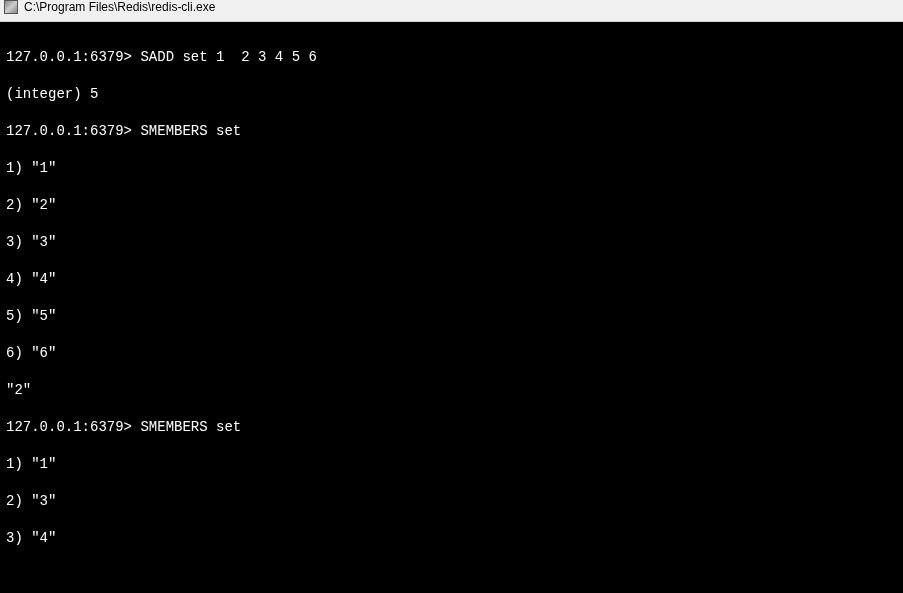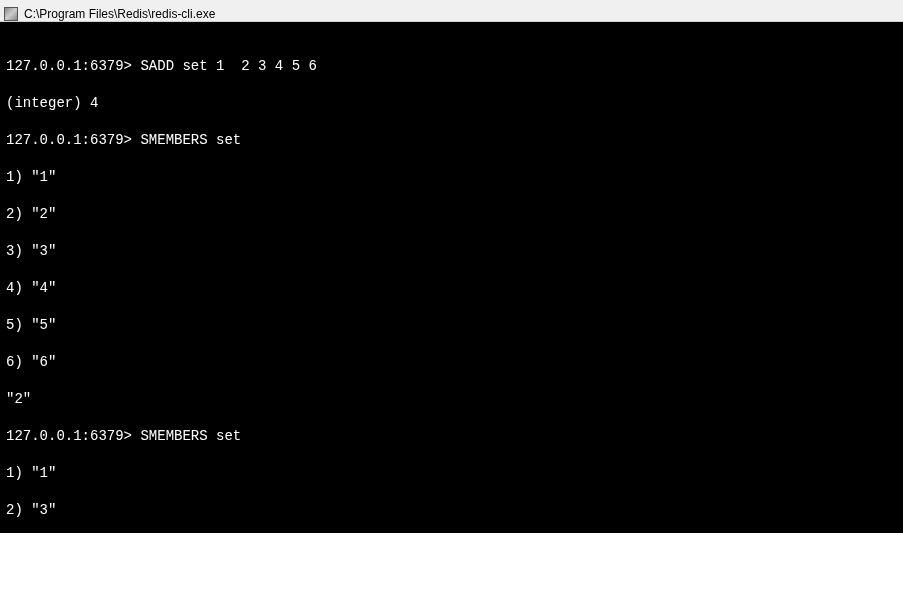--- a/index.html
+++ b/index.html
@@ -12,61 +12,61 @@
       height: 593px;
       background: #ffffff;
       font-family: Consolas, "Courier New", monospace;
       overflow: hidden;
     }
     .title-bar {
       height: 22px;
       background: #f0f0f0;
       border-bottom: 1px solid #d0d0d0;
       display: flex;
-      align-items: flex-end;
+      align-items: flex-start;
       padding-left: 4px;
       font-family: "Segoe UI", Tahoma, sans-serif;
       font-size: 12px;
       color: #000;
     }
     .title-icon {
       width: 14px;
       height: 14px;
       background: linear-gradient(135deg, #888 0%, #ccc 50%, #888 100%);
       border: 1px solid #555;
       margin-right: 6px;
       display: inline-block;
     }
     .console {
       width: 100%;
-      height: 511px;
+      height: 571px;
       background: #000000;
       color: #ffffff;
-      padding: 16px 6px;
+      padding: 7px 6px;
       font-size: 14px;
       line-height: 18.5px;
       white-space: pre;
       overflow: hidden;
       font-family: Consolas, "Courier New", monospace;
     }
     .line {
       display: block;
     }
   </style>
 </head>
 <body>
 
 <div class="title-bar">
   <span class="title-icon"></span>
   <span>C:\Program Files\Redis\redis-cli.exe</span>
 </div>
 
 <div class="console">
 <span class="line">127.0.0.1:6379&gt; SADD set 1  2 3 4 5 6</span>
-<span class="line">(integer) 4</span>
+<span class="line">(integer) 5</span>
 <span class="line">127.0.0.1:6379&gt; SMEMBERS set</span>
 <span class="line">1) "1"</span>
 <span class="line">2) "2"</span>
 <span class="line">3) "3"</span>
 <span class="line">4) "4"</span>
 <span class="line">5) "5"</span>
 <span class="line">6) "6"</span>
 <span class="line">"2"</span>
 <span class="line">127.0.0.1:6379&gt; SMEMBERS set</span>
 <span class="line">1) "1"</span>

